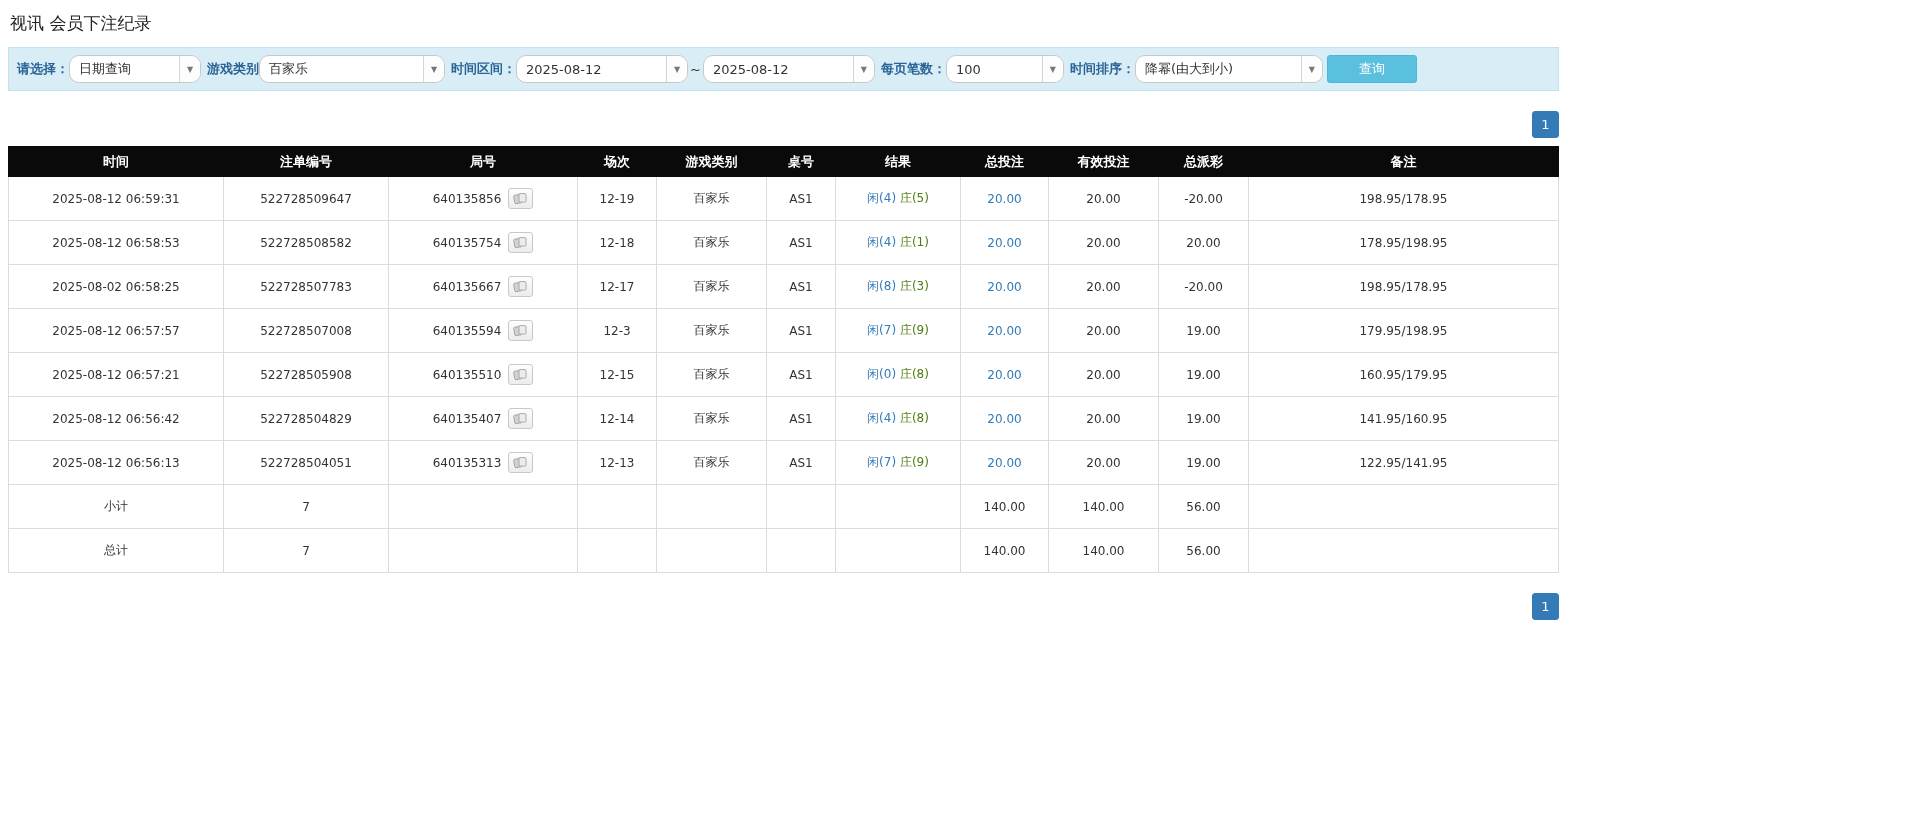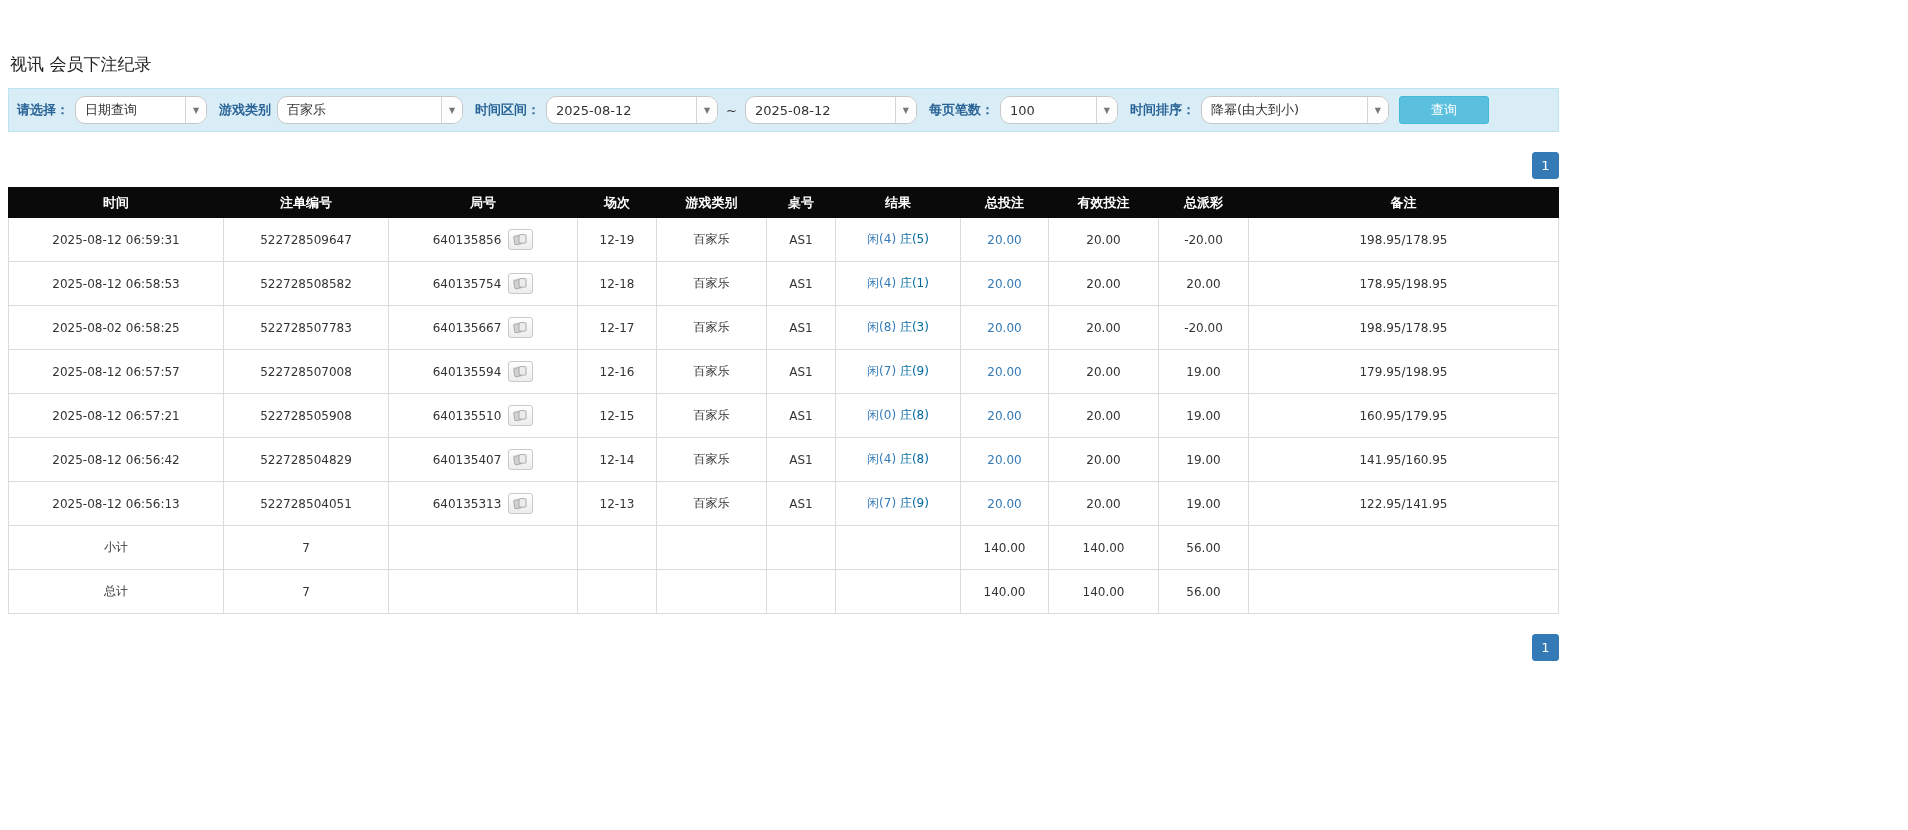--- a/index.html
+++ b/index.html
@@ -8,29 +8,28 @@
     font-family:"DejaVu Sans","Liberation Sans",sans-serif;
     color:#333;
     width:1908px; height:830px; overflow:hidden;
   }
   .page { width:1908px; height:830px; padding:10px 0 0 8px; }
   .content { width:1551px; }
 
   .page-title {
     font-size:17px; font-weight:400; color:#222;
     padding:2px 0 12px 2px;
-    margin-top:41px;
   }
 
   
   .filter-bar {
     background:#d9edf7;
     border:1px solid #bfe3f1;
     padding:7px 8px;
-    display:flex; align-items:center; gap:6px;
+    display:flex; align-items:center; 
     height:44px;
   }
   .flabel {
     color:#2a6496; font-weight:bold; font-size:13px; white-space:nowrap;
     margin-left:6px;
   }
   .flabel:first-child { margin-left:0; }
   .combo {
     display:inline-flex; align-items:stretch;
     background:#fff; border:1px solid #c8c8c8; border-radius:10px;
@@ -86,21 +85,21 @@
   }
   table.records tbody td {
     border:1px solid #dcdcdc; height:44px;
     text-align:center; vertical-align:middle;
     background:#fff; color:#333;
     overflow:hidden; white-space:nowrap;
   }
   tr.highlight td { background:#f7f79e; }
 
   .res-player { color:#337ab7; }
-  .res-banker { color:#0369a1;text-align:right; }
+  .res-banker { color:#4d7c0f;text-align:right; }
   .bet-link { color:#337ab7; text-decoration:none; cursor:pointer; }
   td.neg { color:#e60000; }
 
   .round-icon {
     display:inline-flex; align-items:center; justify-content:center;
     width:25px; height:21px; margin-left:7px;
     border:1px solid #c9c9c9; border-radius:3px;
     background:linear-gradient(#fefefe,#ececec);
     vertical-align:middle; cursor:pointer;
   }
@@ -250,21 +249,21 @@
           </tr>
           <tr>
             <td>2025-08-12 06:57:57</td>
             <td>522728507008</td>
             <td><span class="round-number">640135594</span><span class="round-icon">
                 <svg width="15" height="13" viewBox="0 0 15 13">
                   <rect x="1.2" y="2.8" width="7" height="8.5" rx="1" fill="#d2d2d2" stroke="#9a9a9a" stroke-width="0.8" transform="rotate(-10 4.7 7)"></rect>
                   <rect x="6" y="1.6" width="7" height="8.5" rx="1" fill="#ececec" stroke="#9a9a9a" stroke-width="0.8"></rect>
                 </svg>
               </span></td>
-            <td>12-16</td>
+            <td>12-3</td>
             <td>百家乐</td>
             <td>AS1</td>
             <td><span class="res-player">闲(7)</span> <span class="res-banker">庄(9)</span></td>
             <td><a class="bet-link">20.00</a></td>
             <td>20.00</td>
             <td>19.00</td>
             <td>179.95/198.95</td>
           </tr>
           <tr>
             <td>2025-08-12 06:57:21</td>

